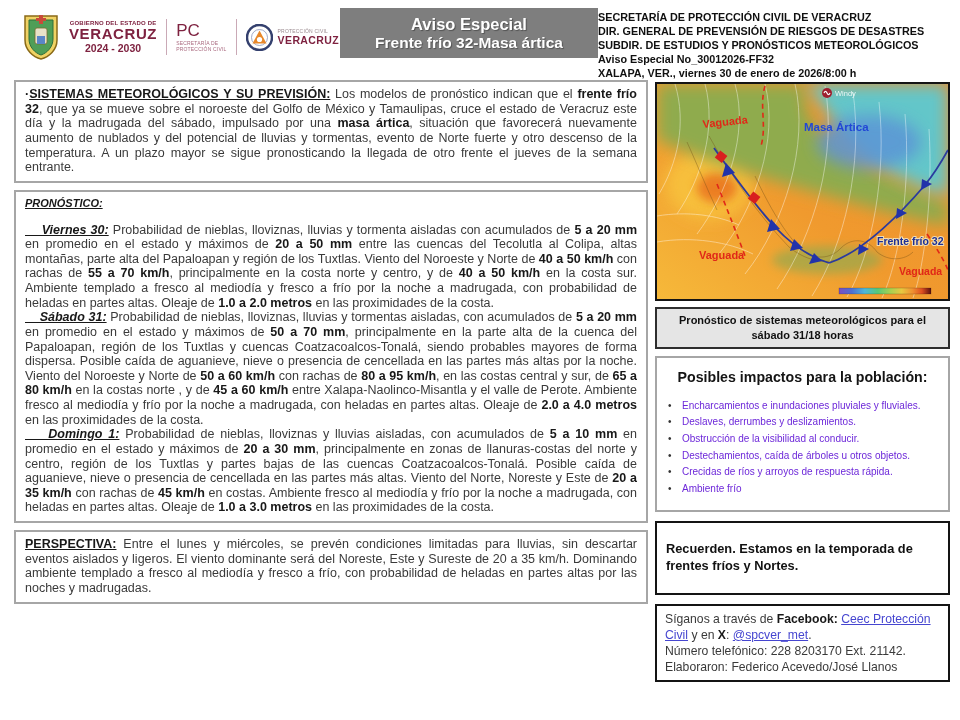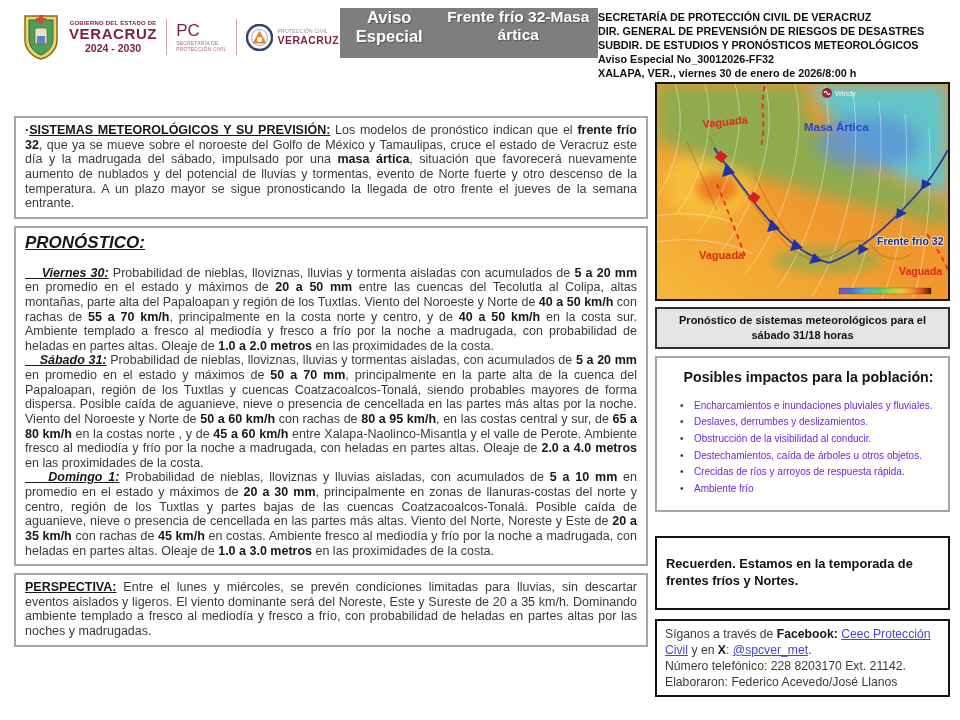--- a/index.html
+++ b/index.html
@@ -16,45 +16,45 @@
   .logo-divider { width:1px; height:36px; background:#caa9b6; }
   .pc-block { color:#7e2240; line-height:1.15; }
   .pc-acronym { font-size:17px; font-weight:normal; }
   .pc-sub { font-size:5px; color:#a9687e; letter-spacing:.2px; }
   .emblem { display:flex; align-items:center; gap:5px; }
   .emblem-text { line-height:1.2; }
   .emblem-top { font-size:5px; color:#9b8b90; letter-spacing:.2px; }
   .emblem-name { font-size:10.5px; font-weight:bold; color:#7e2240; letter-spacing:.4px; }
 
   .title-box { position:absolute; left:340px; top:8px; width:258px; height:50px;
-    background:#7e7e7e; color:#fff; display:flex; flex-direction:row; justify-content:center;
+    background:#7e7e7e; color:#fff; display:flex; flex-direction:column; justify-content:center;
     text-align:center; font-weight:bold; text-shadow:1px 1px 1px rgba(0,0,0,.35); }
   .title-line1 { font-size:16.5px; }
   .title-line2 { font-size:15.5px; }
 
   .agency { position:absolute; left:598px; top:10px; width:357px; text-align:left;
     font-weight:bold; font-size:10.8px; line-height:1.3; color:#101010; }
 
   
-  .left-col { position:absolute; left:14px; top:80px; width:634px;margin-top:36px; }
+  .left-col { position:absolute; left:14px; top:80px; width:634px; }
   .panel { border:2px solid #a6a6a6; background:#fff; padding:5px 9px 6px 9px; margin-bottom:7px; }
   .body-text { font-size:12.5px; line-height:1.17; text-align:justify; color:#3a3a3a; }
-  .panel-title { font-size:17px; margin-bottom:13px; color:#1a1a1a; }
+  .panel-title { font-size:11px; margin-bottom:13px; color:#1a1a1a; }
   .sb { font-weight:bold; color:#181818; }
   .si { font-style:italic; }
   .su { text-decoration:underline; }
   .slink { color:#4646d0; text-decoration:underline; cursor:pointer; }
 
   
   .right-col { position:absolute; left:655px; top:82px; width:295px; }
   .map-box { border:2px solid #141414; height:219px; position:relative; margin-bottom:6px; background:#ef9430; }
   .map-box svg { display:block; width:100%; height:100%; }
   .map-caption { border:2px solid #2e2e2e; background:#e5e5e5; text-align:center; font-weight:bold;
     font-size:11px; line-height:1.35; padding:4px 5px; color:#111; margin-bottom:7px; }
-  .impacts { border:2px solid #a6a6a6; padding:11px 8px 10px 20px; margin-bottom:24px; background:#fff; }
+  .impacts { border:2px solid #a6a6a6; padding:11px 8px 10px 8px; margin-bottom:9px; background:#fff; }
   .impacts-title { font-weight:bold; font-size:14.2px; text-align:center; color:#141414; margin-bottom:15px; }
   .impacts ul { list-style:none; }
   .impacts li { font-size:10px; line-height:1.27; color:#6d28d9; padding-left:17px; position:relative; margin-bottom:4px; }
   .impacts li::before { content:"\2022"; position:absolute; left:3px; color:#333; }
   .reminder { border:2px solid #141414; font-weight:bold; font-size:12.8px; line-height:1.32;
     padding:18px 9px; color:#111; margin-bottom:9px; background:#fff; }
   .social { border:2px solid #141414; font-size:12.2px; line-height:1.33; padding:5px 8px; color:#3a3a3a; background:#fff; }
 </style>
 </head>
 <body>

